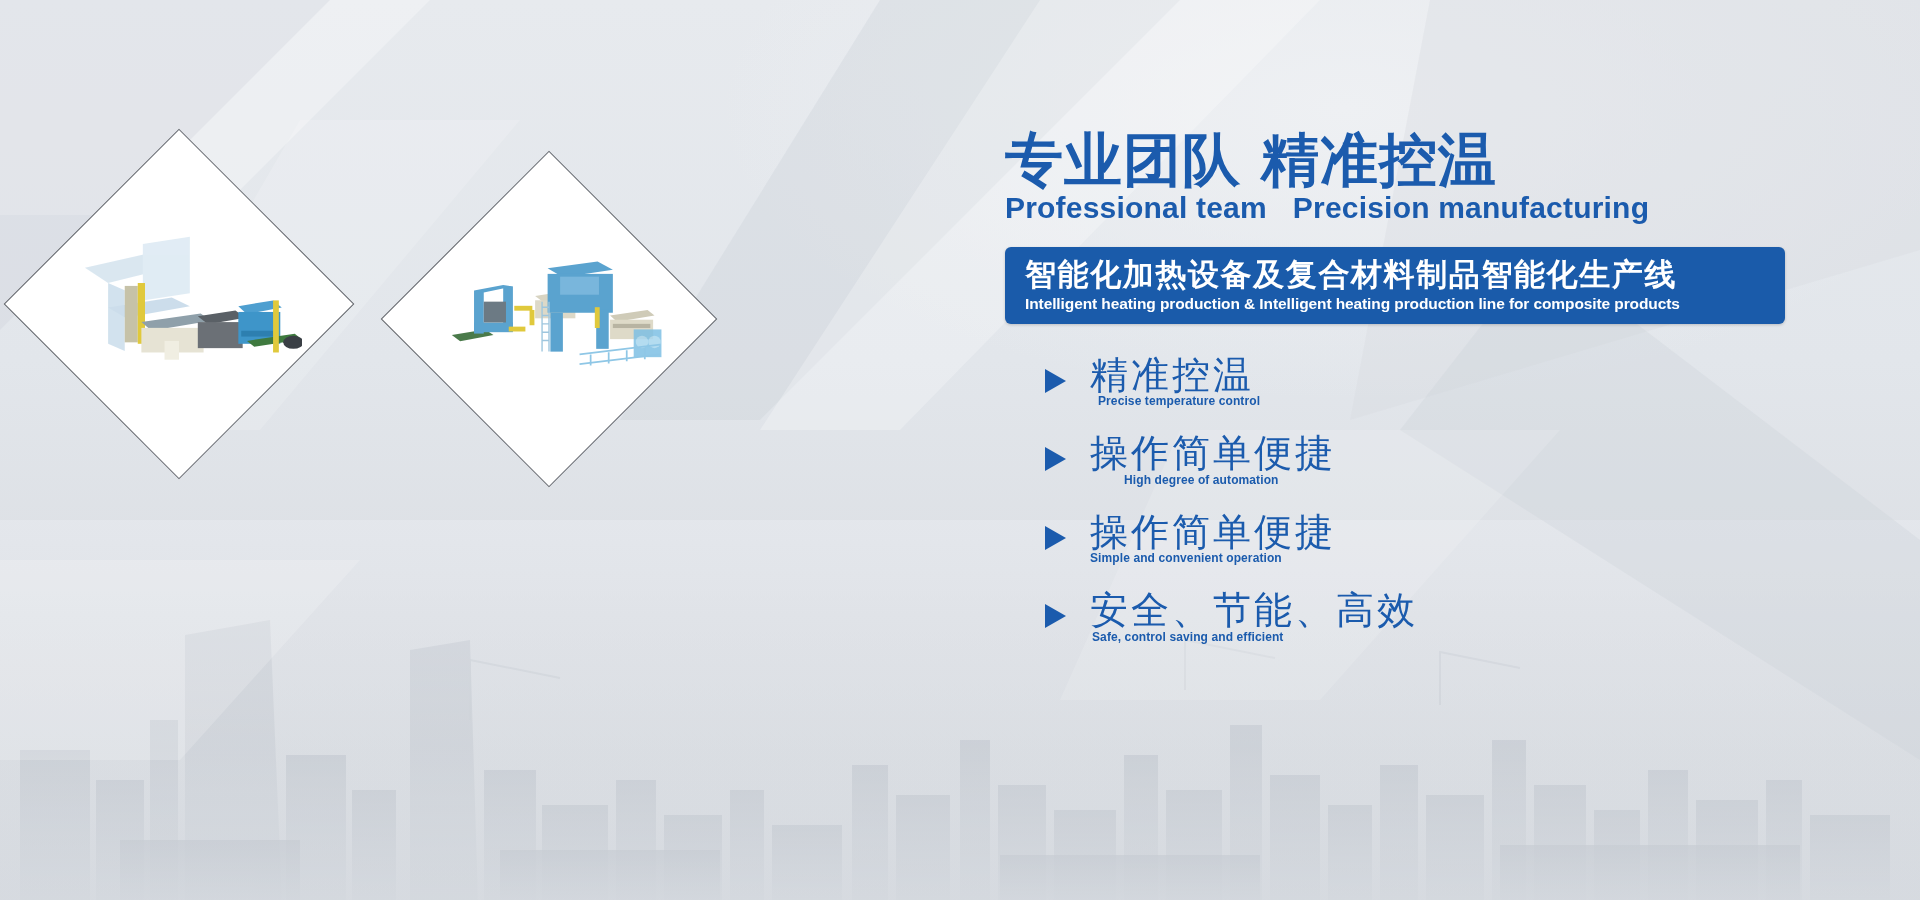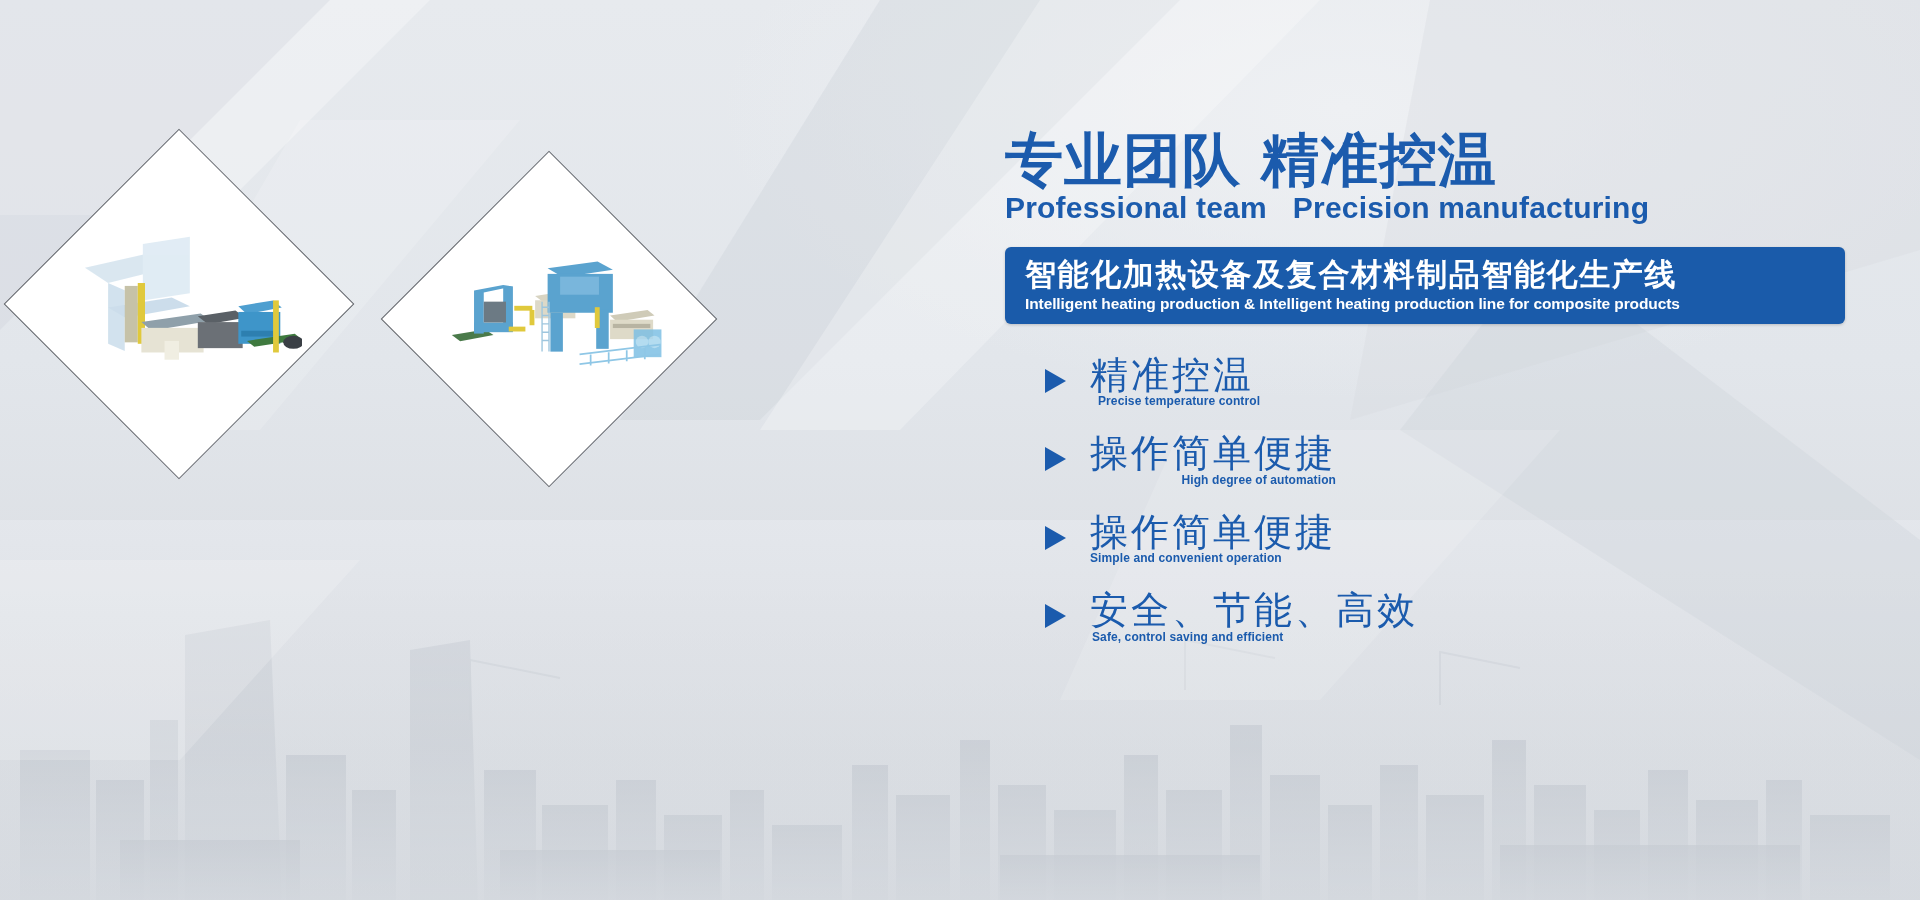--- a/index.html
+++ b/index.html
@@ -71,21 +71,21 @@
     display:flex; gap:26px;
     color:#1b5bad;
     font-size:30px;
     font-weight:600;
     letter-spacing:.2px;
     white-space:nowrap;
   }
 
   .bluebar {
     margin-top:22px;
-    width:840px;
+    width:780px;
     background:#1a5baa;
     border-radius:6px;
     padding:10px 14px 11px 20px;
     box-shadow:0 1px 3px rgba(0,0,0,.18);
   }
   .bluebar-cn {
     color:#ffffff;
     font-size:31px;
     font-weight:bold;
     letter-spacing:1.6px;
@@ -125,21 +125,21 @@
   }
   .feature-en {
     color:#1b5bad;
     font-size:12px;
     font-weight:600;
     margin-top:-2px;
     letter-spacing:.1px;
     white-space:nowrap;
   }
   .feature.indent-1 .feature-en { padding-left:8px; }
-  .feature.indent-2 .feature-en { padding-left:34px;text-align:right; }
+  .feature.indent-2 .feature-en { padding-left:34px; }
   .feature.indent-3 .feature-en { padding-left:0px; }
   .feature.indent-4 .feature-en { padding-left:2px; }
 </style>
 </head>
 <body>
 
 <div class="banner">
 
   <div class="bg-sky"></div>
 

